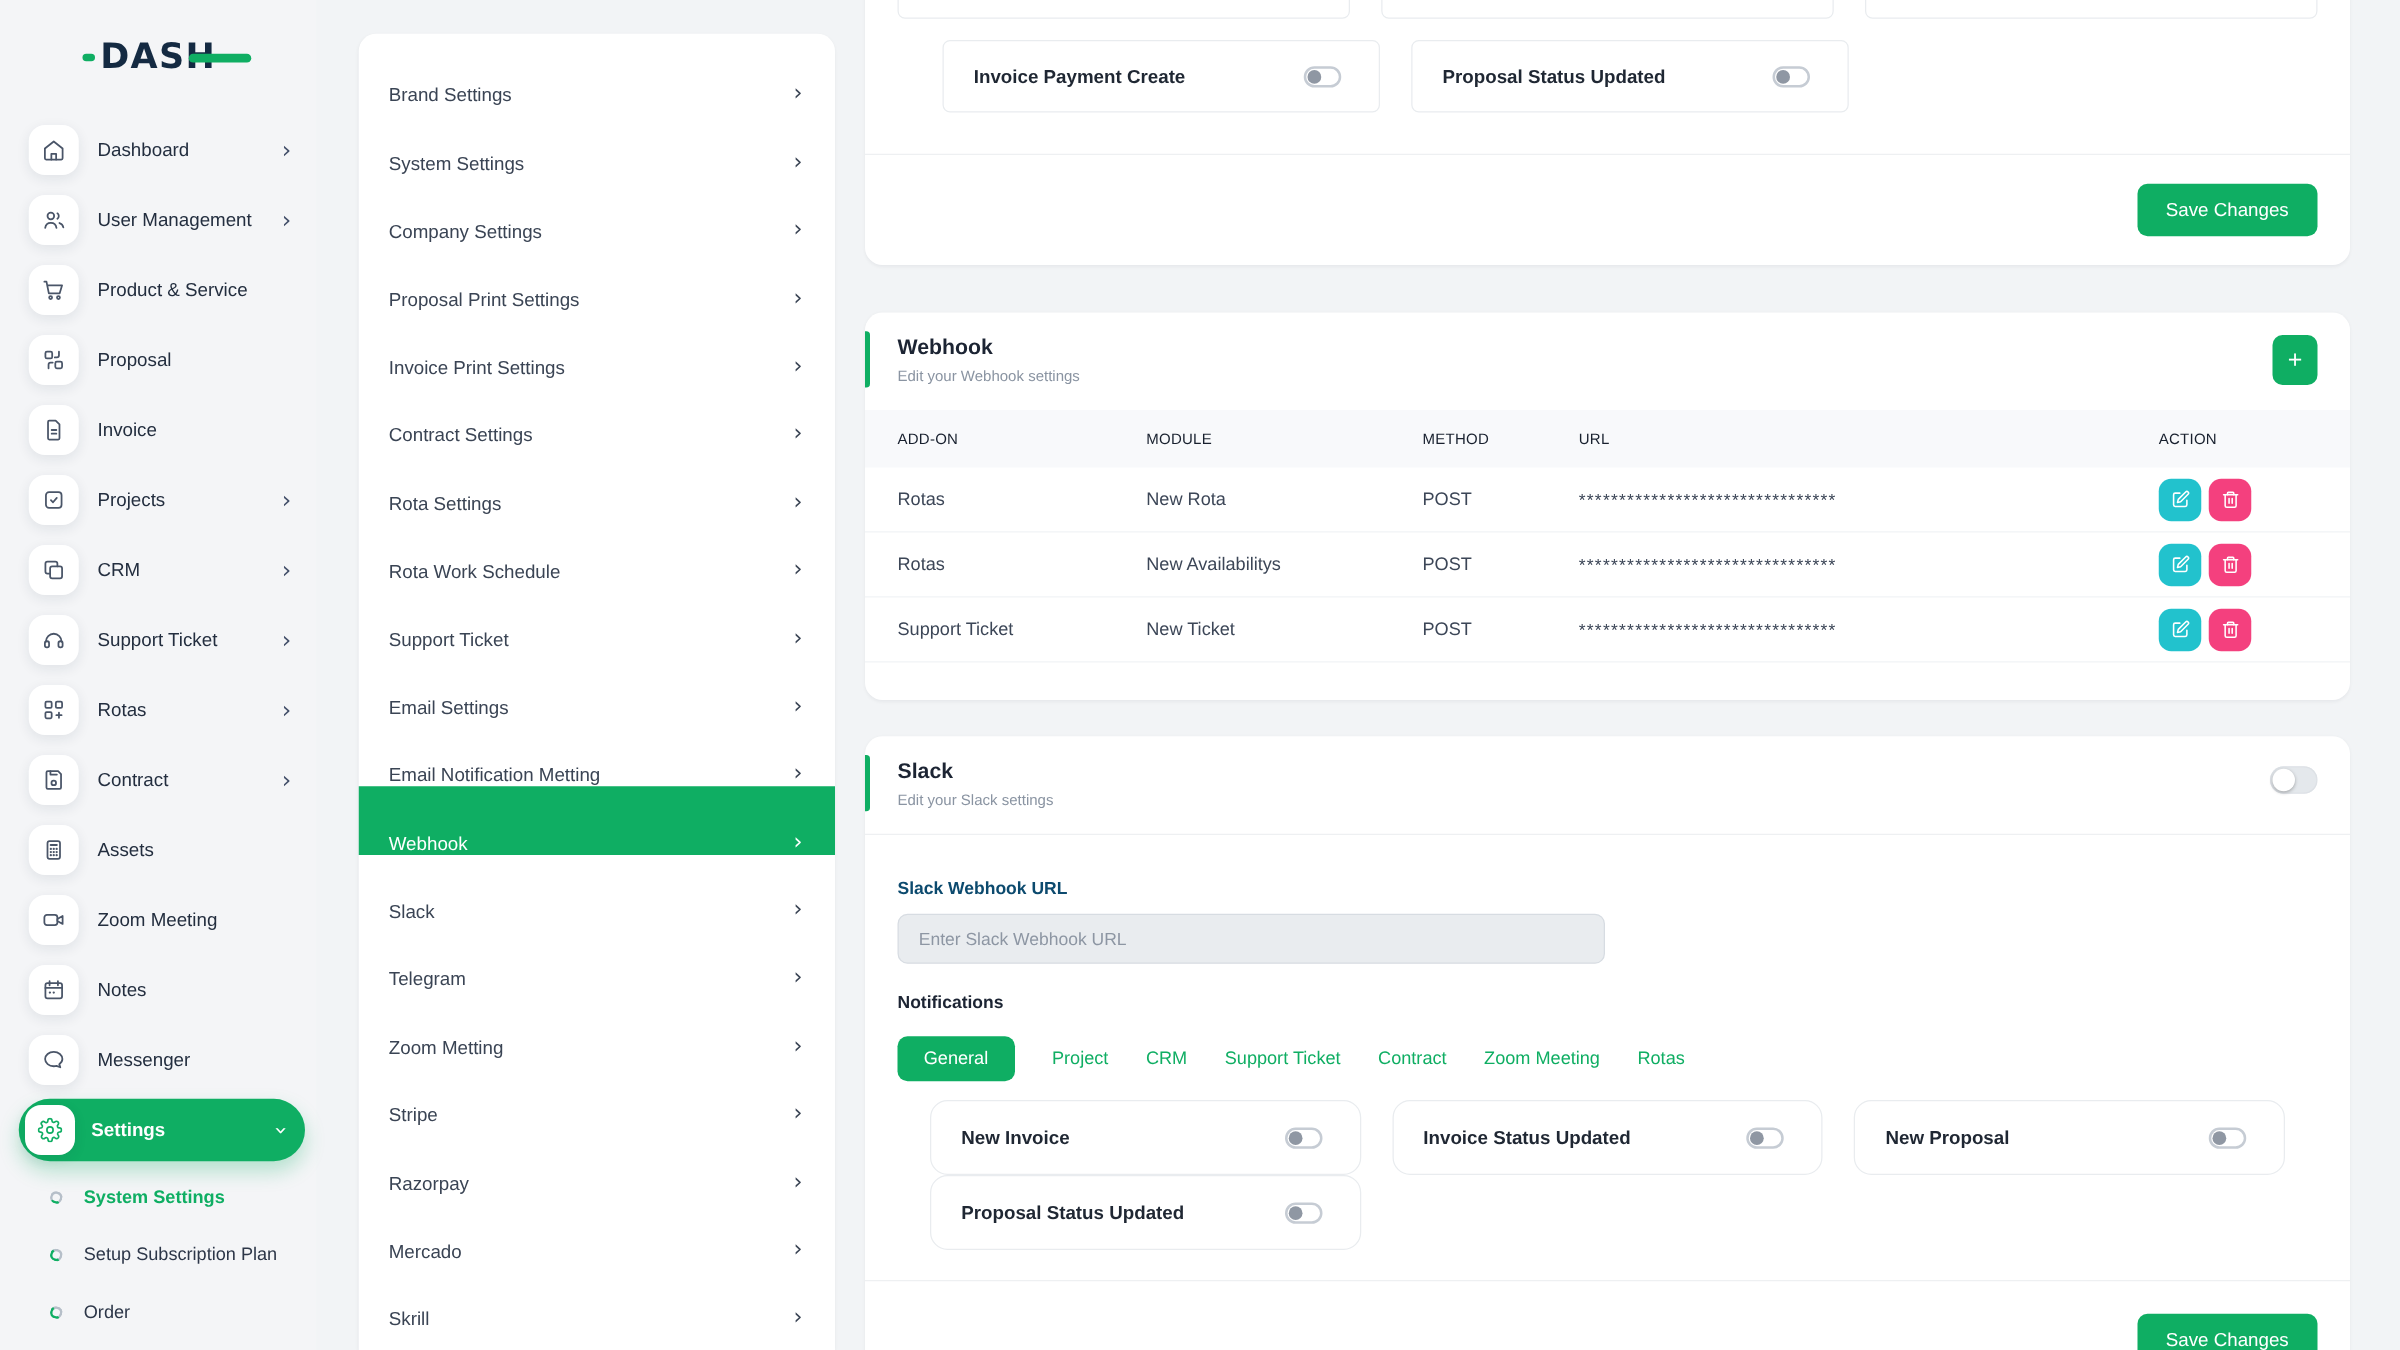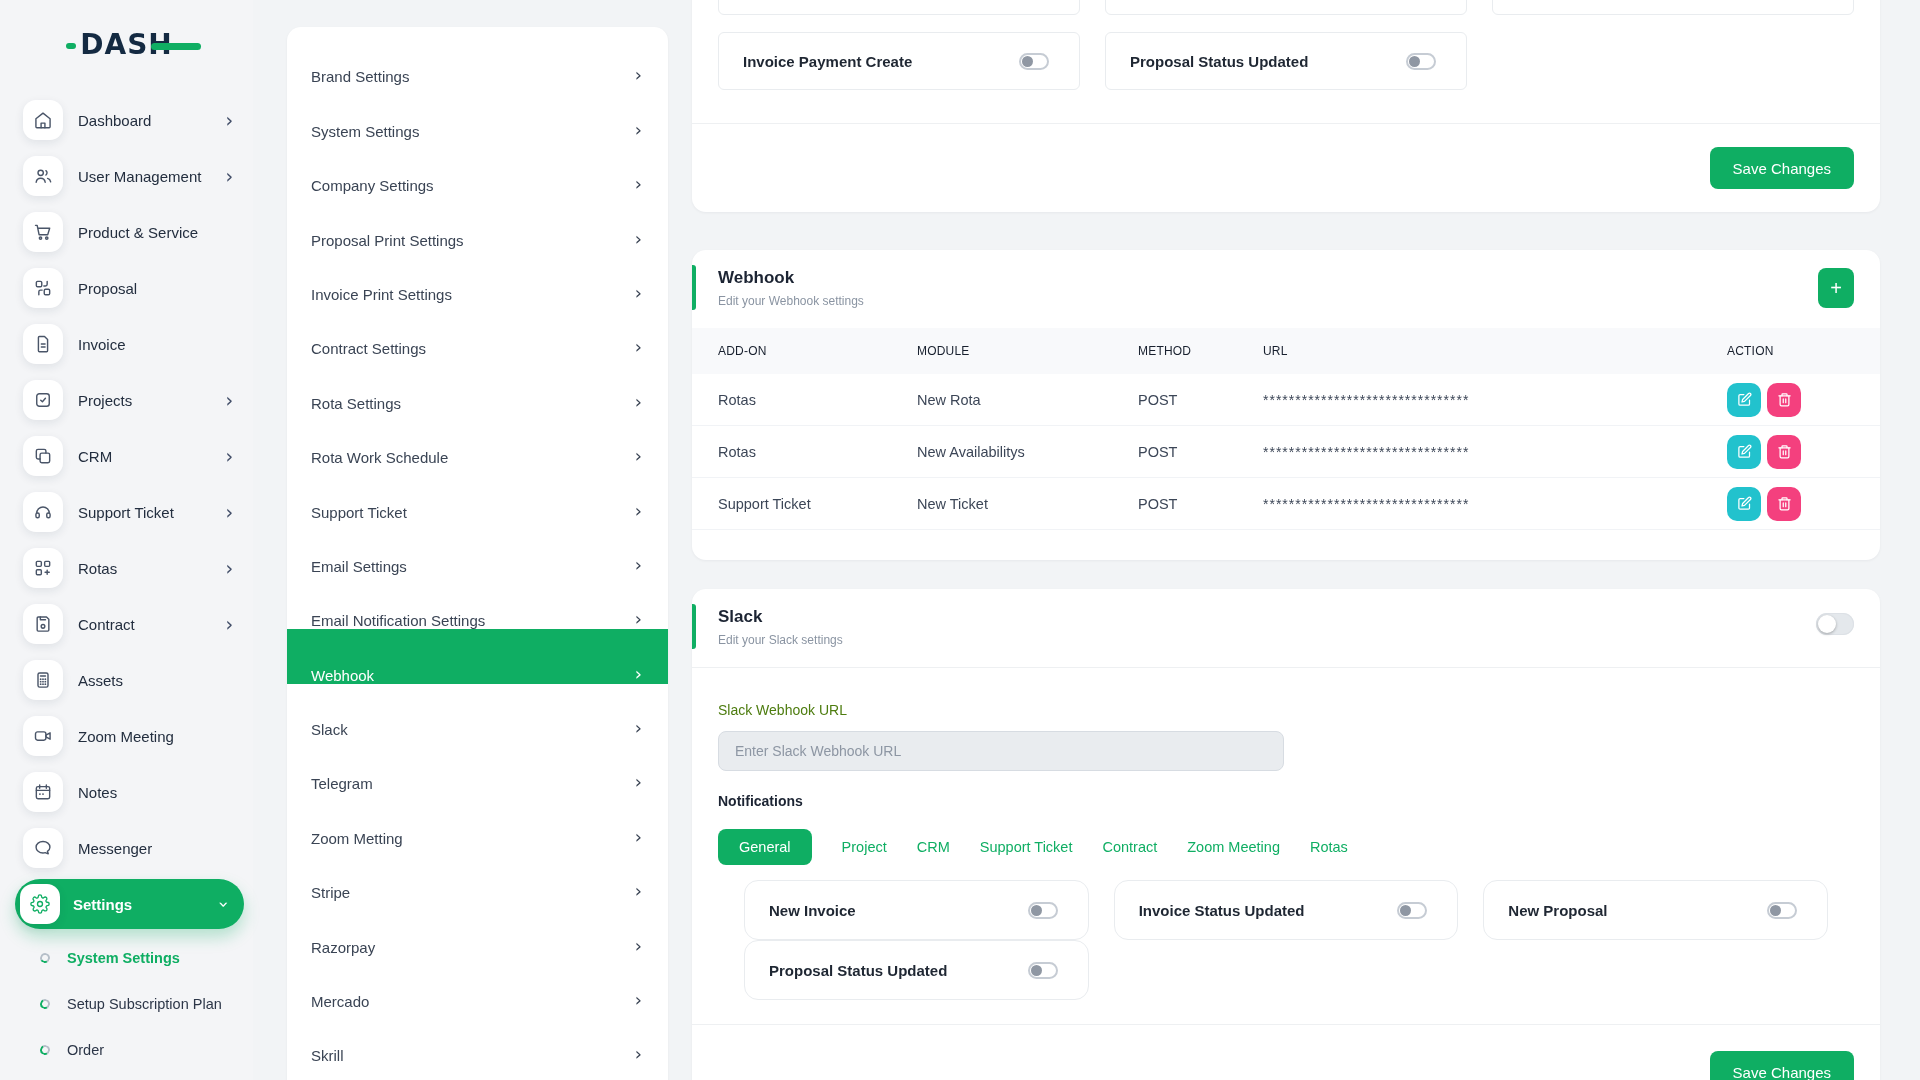--- a/index.html
+++ b/index.html
@@ -47,21 +47,21 @@
   .panel-item.active{background:var(--primary-green);}
   .panel-item.active .panel-label,.panel-item.active .panel-chev{color:#fff;}
 
   
   .content{width:1188px;margin-left:24px;flex:none;}
   .card{background:#fff;border-radius:14px;box-shadow:0 1px 3px rgba(16,24,40,.05);position:relative;}
   .card-top{margin-top:-40px;}
   .cut-row{display:grid;grid-template-columns:repeat(3,1fr);gap:0 25px;padding:0 26px;}
   .cut-box{height:55px;border:1px solid #e9ecef;border-radius:6px;}
   .toggle-grid{display:grid;grid-template-columns:repeat(3,1fr);gap:0 25px;padding:0 26px;}
-  .top-grid{margin-top:17px;}
+  .top-grid{margin-top:17px;margin-left:36px;}
   .toggle-card{height:58px;border:1px solid #e9ecef;border-radius:6px;display:flex;align-items:center;justify-content:space-between;padding:0 30px 0 24px;background:#fff;}
   .toggle-label{font-weight:bold;font-size:15px;color:#1f2733;}
   .switch-sm{width:30px;height:17px;border:2px solid #c6ccd4;border-radius:10px;background:#fff;position:relative;display:inline-block;flex:none;cursor:pointer;}
   .switch-sm .knob{position:absolute;left:1px;top:1px;width:11px;height:11px;border-radius:50%;background:#8f97a3;}
   .card-footer{border-top:1px solid #eef0f2;display:flex;align-items:center;justify-content:flex-end;padding:0 26px;}
   .card-top .card-footer{margin-top:33px;height:89px;}
   .btn-green{height:42px;padding:0 23px;background:var(--primary-green);color:#fff;border:none;border-radius:8px;font-size:15px;font-family:inherit;cursor:pointer;}
 
   .card-webhook{margin-top:38px;padding-bottom:30px;}
   .card-head{position:relative;display:flex;justify-content:space-between;align-items:flex-start;padding:18px 26px 20px;}
@@ -76,21 +76,21 @@
   .actions{display:flex;gap:6px;}
   .btn-edit,.btn-del{width:34px;height:34px;border-radius:10px;border:none;display:flex;align-items:center;justify-content:center;cursor:pointer;}
   .btn-edit{background:var(--edit-cyan);}
   .btn-del{background:var(--delete-pink);}
 
   .card-slack{margin-top:29px;height:560px;}
   .bordered{border-bottom:1px solid #eef0f2;}
   .switch-lg{width:38px;height:22px;border-radius:12px;background:#e4e8ec;box-shadow:inset 0 0 0 1px #dde1e6;position:relative;display:inline-block;margin-top:6px;cursor:pointer;flex:none;}
   .switch-lg .knob{position:absolute;left:2px;top:2px;width:18px;height:18px;border-radius:50%;background:#fff;box-shadow:0 1px 3px rgba(0,0,0,.3);}
   .slack-body{padding:0 26px;}
-  .field-label{display:block;margin-top:34px;font-weight:normal;font-size:14px;color:#4d7c0f;}
+  .field-label{display:block;margin-top:34px;font-weight:bold;font-size:14px;color:#0c4a6e;}
   .url-input{margin-top:13px;width:566px;height:40px;background:#e9ecef;border:1px solid #d7dce2;border-radius:8px;padding:0 16px;font-size:14px;color:#3c4657;font-family:inherit;}
   .url-input::placeholder{color:#8d96a3;}
   .notif-heading{margin-top:22px;font-size:14px;font-weight:bold;color:#1c2433;}
   .tabs{display:flex;gap:30px;align-items:center;margin-top:20px;}
   .tab{background:none;border:none;color:var(--primary-green);font-size:14.5px;font-family:inherit;padding:0;cursor:pointer;}
   .tab.active{background:var(--primary-green);color:#fff;border-radius:8px;padding:10px 21px;}
   .slack-grid{margin-top:15px;}
   .slack-grid .toggle-card{height:60px;border-radius:14px;}
   .slack-footer{margin-top:24px;padding-top:26px;}
 </style>
@@ -348,21 +348,21 @@
       <span class="panel-label">Support Ticket</span>
       <span class="panel-chev">›</span>
     </div>
 
     <div class="panel-item">
       <span class="panel-label">Email Settings</span>
       <span class="panel-chev">›</span>
     </div>
 
     <div class="panel-item">
-      <span class="panel-label">Email Notification Settings</span>
+      <span class="panel-label">Email Notification Metting</span>
       <span class="panel-chev">›</span>
     </div>
 
     <div class="panel-item active">
       <span class="panel-label">Webhook</span>
       <span class="panel-chev">›</span>
     </div>
 
     <div class="panel-item">
       <span class="panel-label">Slack</span>

